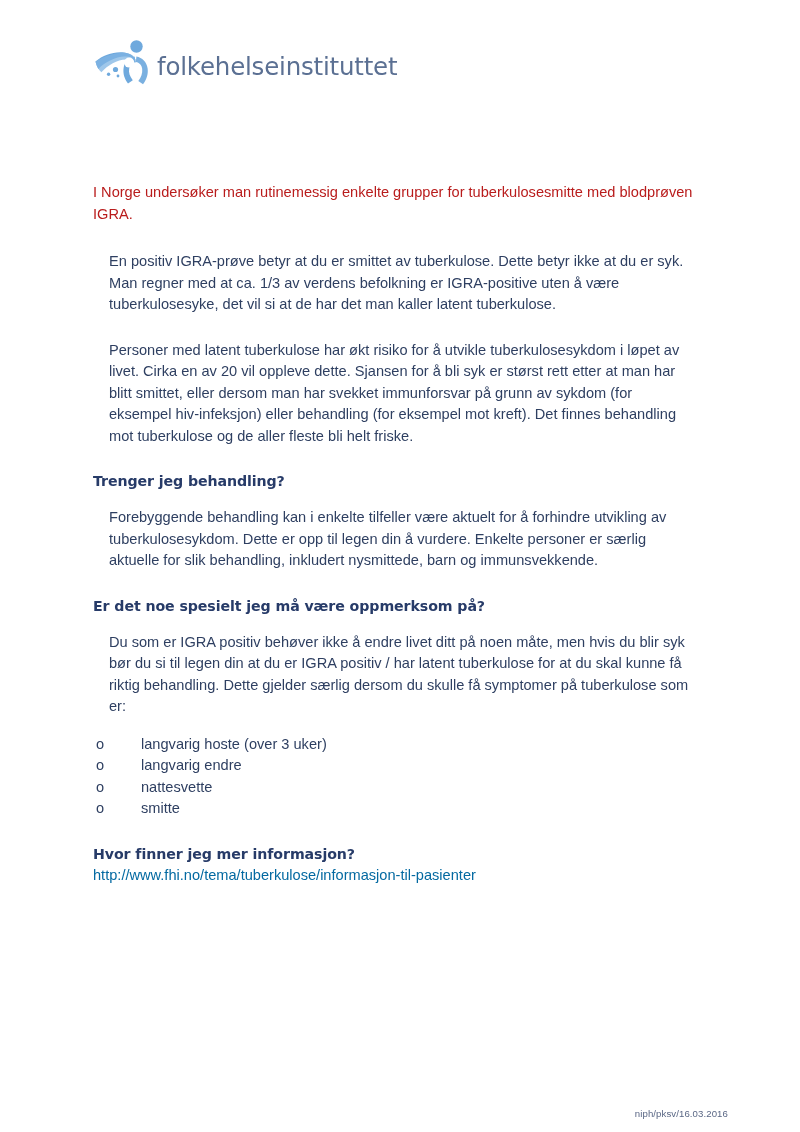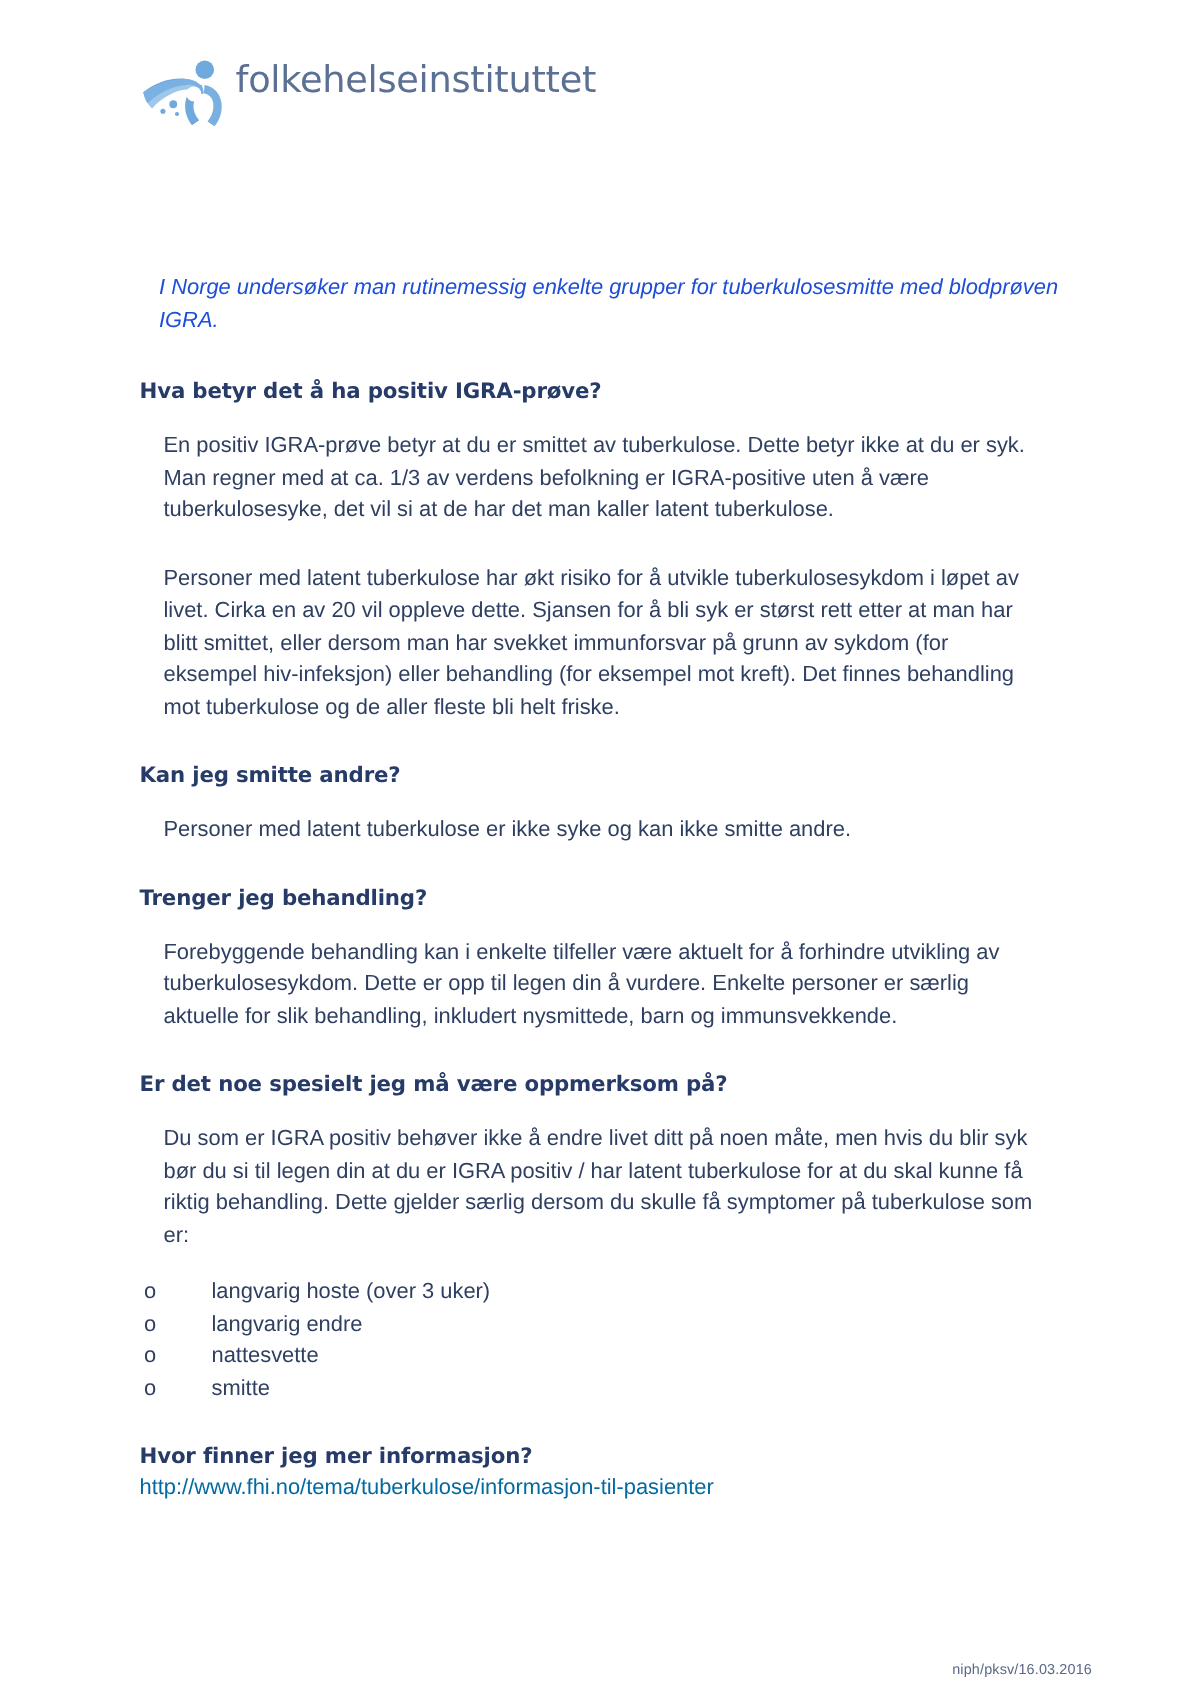--- a/index.html
+++ b/index.html
@@ -25,20 +25,21 @@
     height: 1132px;
     background: #ffffff;
   }
 
   
   .logo-block {
     position: absolute;
     left: 93px;
     top: 38px;
     display: flex;
+    align-items: center;
     gap: 8px;
   }
   .logo-mark {
     width: 56px;
     height: 52px;
     flex: 0 0 auto;
     display: block;
   }
   .logo-word {
     font-family: "DejaVu Sans", sans-serif;
@@ -66,23 +67,22 @@
     font-weight: bold;
     color: #273b68;
     margin: 0 0 26px 0;
     letter-spacing: -0.1px;
     line-height: 1.15;
   }
 
   .intro {
     font-size: 14.6px;
     line-height: 21.5px;
-    margin: 0 0 26px 13px;
-    color: #1d4ed8;
-    font-style: italic;
+    margin: 0 0 26px 0;
+    color: #b91c1c;
   }
 
   .section {
     margin: 0 0 24px 0;
   }
   .section:last-of-type {
     margin-bottom: 0;
   }
 
   h2.section-heading {
@@ -167,32 +167,27 @@
     </svg>
     <div class="logo-word">folkehelseinstituttet</div>
   </div>
 
   <div class="doc">
 
 
     <p class="intro">I Norge undersøker man rutinemessig enkelte grupper for tuberkulosesmitte med blodprøven IGRA.</p>
 
     <div class="section">
-      <h2 class="section-heading">Hva betyr det å ha positiv IGRA-prøve?</h2>
       <p class="section-body">En positiv IGRA-prøve betyr at du er smittet av tuberkulose. Dette betyr ikke at du er syk. Man regner med at ca. 1/3 av verdens befolkning er IGRA-positive uten å være tuberkulosesyke, det vil si at de har det man kaller latent tuberkulose.</p>
     </div>
 
     <div class="section">
       <p class="section-body">Personer med latent tuberkulose har økt risiko for å utvikle tuberkulosesykdom i løpet av livet. Cirka en av 20 vil oppleve dette. Sjansen for å bli syk er størst rett etter at man har blitt smittet, eller dersom man har svekket immunforsvar på grunn av sykdom (for eksempel hiv-infeksjon) eller behandling (for eksempel mot kreft). Det finnes behandling mot tuberkulose og de aller fleste bli helt friske.</p>
     </div>
 
-    <div class="section">
-      <h2 class="section-heading">Kan jeg smitte andre?</h2>
-      <p class="section-body">Personer med latent tuberkulose er ikke syke og kan ikke smitte andre.</p>
-    </div>
 
     <div class="section">
       <h2 class="section-heading">Trenger jeg behandling?</h2>
       <p class="section-body">Forebyggende behandling kan i enkelte tilfeller være aktuelt for å forhindre utvikling av tuberkulosesykdom. Dette er opp til legen din å vurdere. Enkelte personer er særlig aktuelle for slik behandling, inkludert nysmittede, barn og immunsvekkende.</p>
     </div>
 
     <div class="section">
       <h2 class="section-heading">Er det noe spesielt jeg må være oppmerksom på?</h2>
       <p class="section-body">Du som er IGRA positiv behøver ikke å endre livet ditt på noen måte, men hvis du blir syk bør du si til legen din at du er IGRA positiv / har latent tuberkulose for at du skal kunne få riktig behandling. Dette gjelder særlig dersom du skulle få symptomer på tuberkulose som er:</p>
       <ul class="symptom-list">

